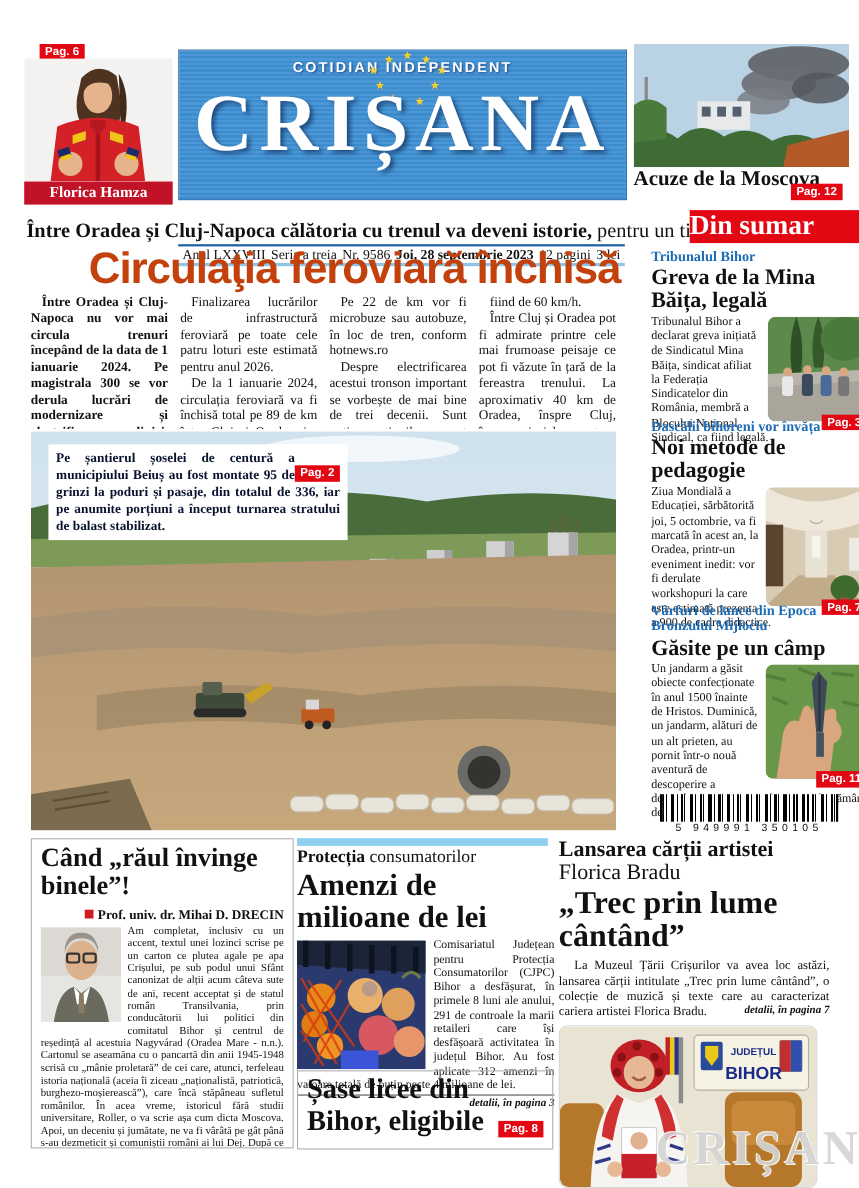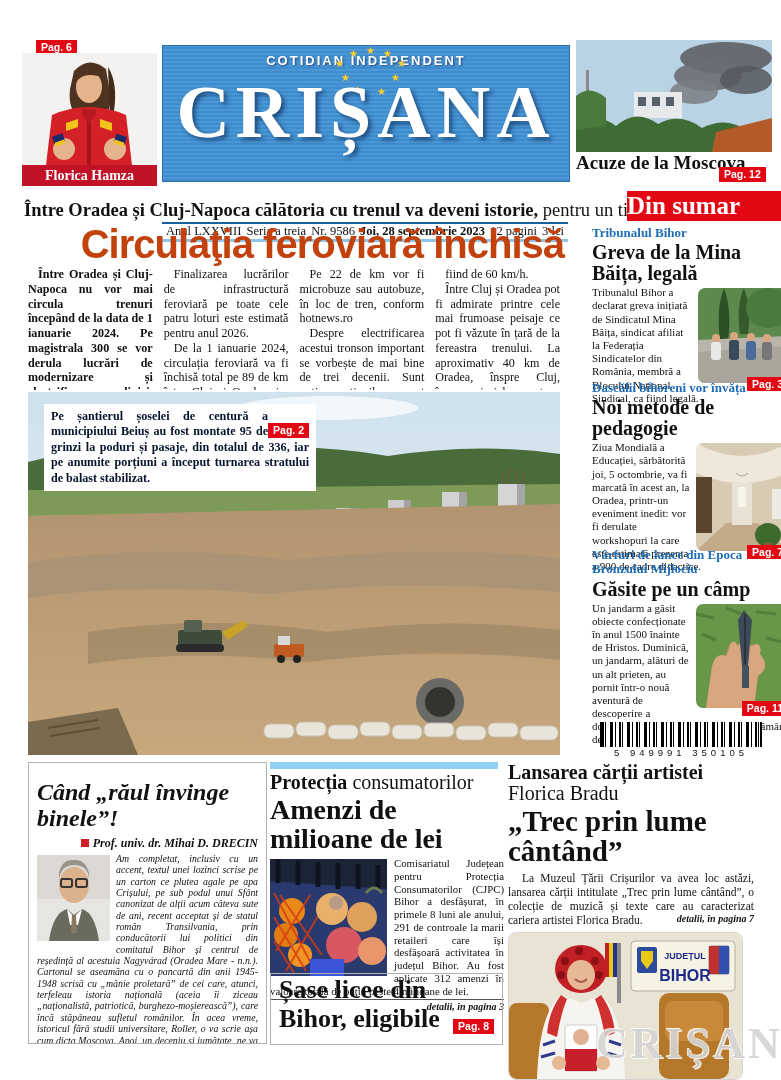--- a/index.html
+++ b/index.html
@@ -52,29 +52,29 @@
   .sphoto{position:relative;float:right;margin:2px 0 2px 6px;border-radius:7px;overflow:visible;}
   .sphoto svg{border-radius:7px;display:block;}
   .sphoto .badge{position:absolute;right:0;bottom:-8px;}
   .barcode{left:600px;top:722px;width:162px;}
   .bars{height:25px;background:repeating-linear-gradient(90deg,#000 0 2px,#fff 2px 3px,
         #000 3px 4px,#fff 4px 8px,#000 8px 11px,#fff 11px 13px,#000 13px 14px,#fff 14px 17px);
         border-left:2px solid #000;border-right:2px solid #000;}
   .bnum{text-align:center;font:9.5px "Liberation Sans",sans-serif;letter-spacing:4px;}
   
   .bl-box{left:28px;top:762px;width:239px;height:282px;border:1px solid #b0b0b0;
-          padding:16px 8px;box-sizing:border-box;overflow:hidden;font-style:italic;}
+          padding:4px 8px;box-sizing:border-box;overflow:hidden;}
   .bl-box h2{margin:0;font-size:24px;line-height:1.1;}
   .bl-byline{text-align:right;font-size:12px;font-weight:bold;margin:4px 0 2px;}
   .sq{display:inline-block;width:8px;height:8px;background:#d21c23;margin-right:4px;}
   .bl-body{font-size:9.8px;line-height:1.16;text-align:justify;}
   .bl-body .portrait{float:left;margin:2px 6px 1px 0;}
   .bm{left:270px;top:762px;width:234px;}
   .bluebar{width:228px;height:7px;background:#8fd0f0;margin-bottom:3px;}
-  .bm-kicker{font-size:20px;line-height:1.05;}
+  .bm-kicker{font-size:16px;line-height:1.05;}
   .bm-kicker .b,.br-kicker .b{font-weight:bold;}
   .bm h2{margin:2px 0 4px;font-size:28px;line-height:1.04;}
   .bm-content{font-size:10.8px;line-height:1.18;text-align:justify;}
   .bm-content .fruit{float:left;margin:2px 7px 2px 0;}
   .detalii{display:block;text-align:right;font:bold italic 10px "Liberation Serif",serif;
            border-top:1px solid #555;margin-top:2px;padding-top:1px;}
   .licee-box{left:270px;top:973px;width:233px;height:72px;border:1px solid #b0b0b0;
              padding:2px 8px;box-sizing:border-box;}
   .licee-box h2{margin:0;font-size:26px;line-height:1.1;}
   .licee-box .badge{position:absolute;right:8px;bottom:10px;}

